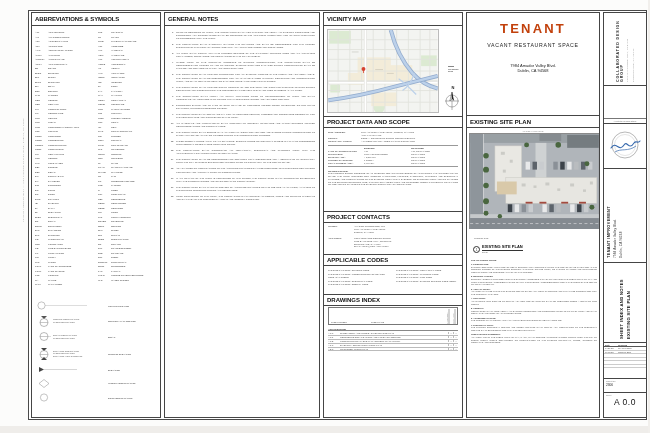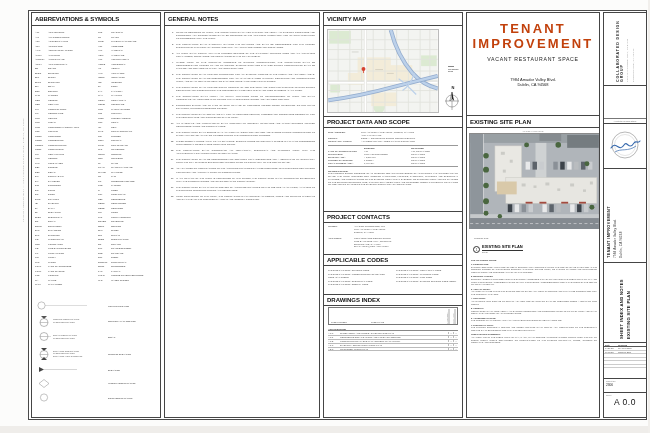--- a/index.html
+++ b/index.html
@@ -732,21 +732,21 @@
             <span class="di-name">PROPOSED FLOOR PLAN</span>
             <span class="di-chk">X</span>
             <span class="di-chk">X</span>
           </div>
         </div>
     </div>
   </div>
 
   <div class="col" id="col-right">
     <div class="tb-title-box">
-      <div class="tb-main"><span>TENANT</span><br><span>IMPROVEMENT</span></div>
+      <div class="tb-main"><span>TENANT</span><br></div>
       <div class="tb-sub">VACANT RESTAURANT SPACE</div>
       <div class="tb-addr"><span>7984 Amador Valley Blvd.</span><br><span>Dublin, CA 94568</span></div>
     </div>
     <div class="hdr-abs" id="esp-hdr">EXISTING SITE PLAN</div>
     <div class="street-lbl">AMADOR VALLEY BLVD.</div>
     <div class="photo">
       <svg width="129" height="95" viewBox="0 0 130 96">
         <rect width="130" height="96" fill="#b0b5ba"></rect>
         <rect width="130" height="9" fill="#99a0a4"></rect>
         <rect x="98" y="1" width="32" height="13" fill="#757c80"></rect>

